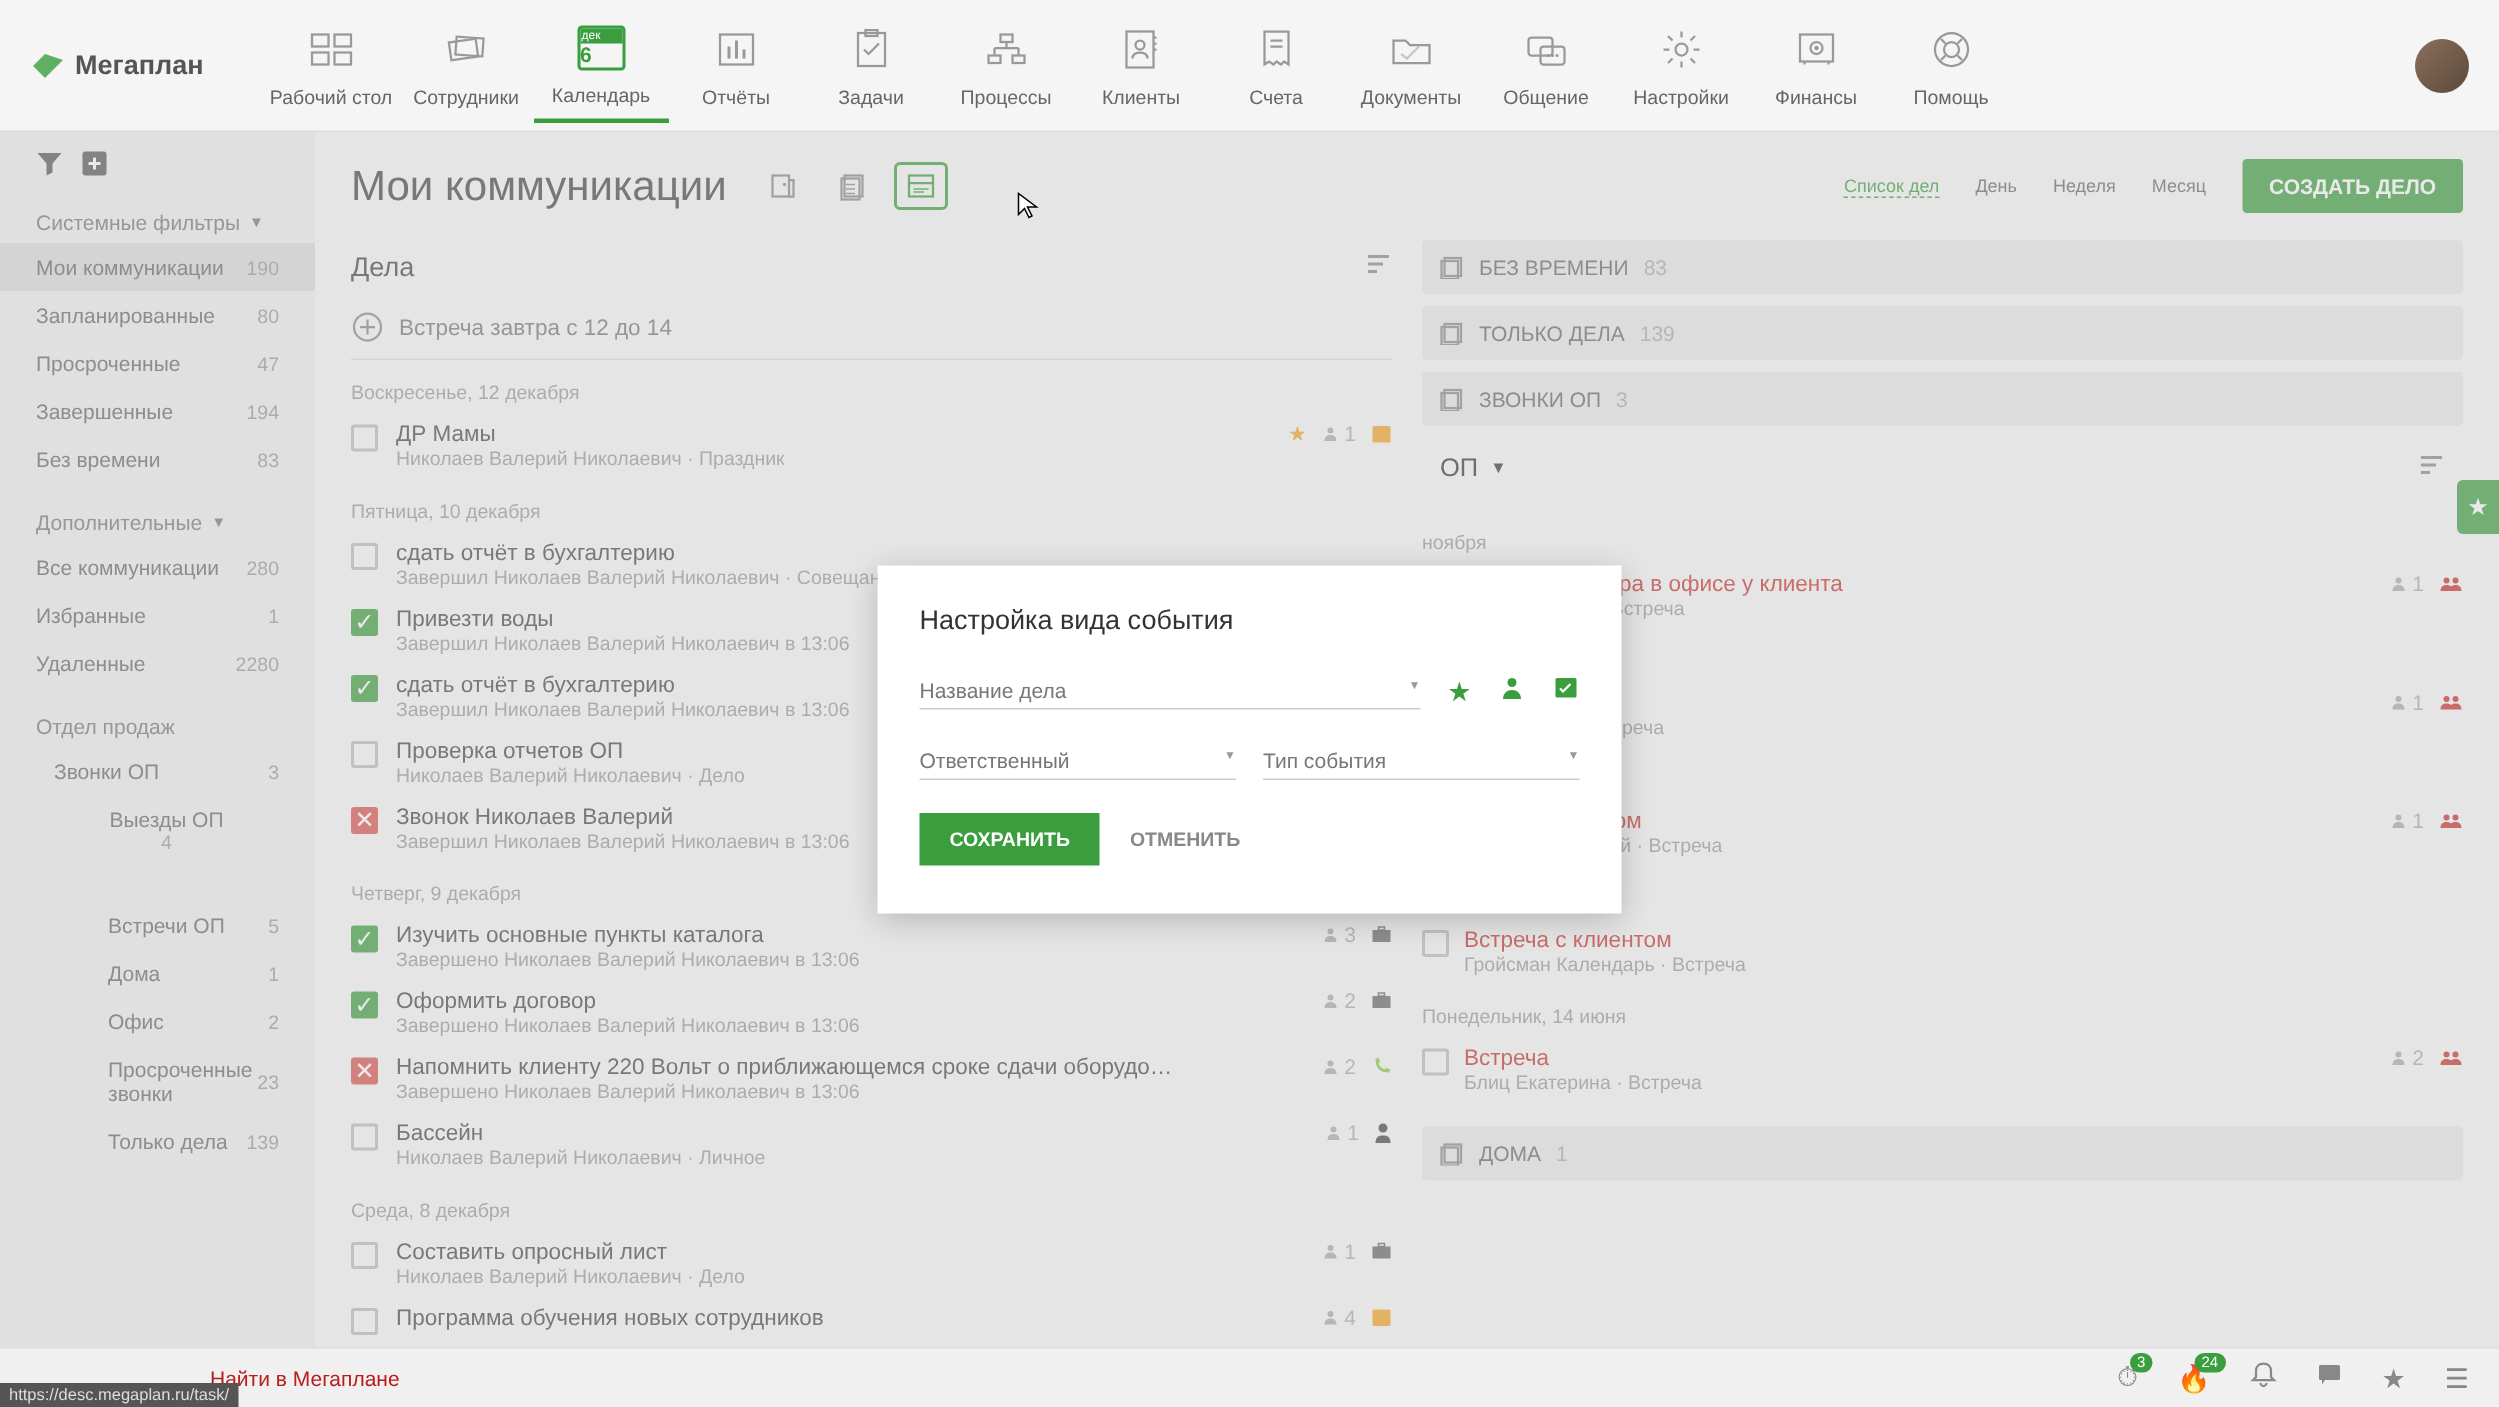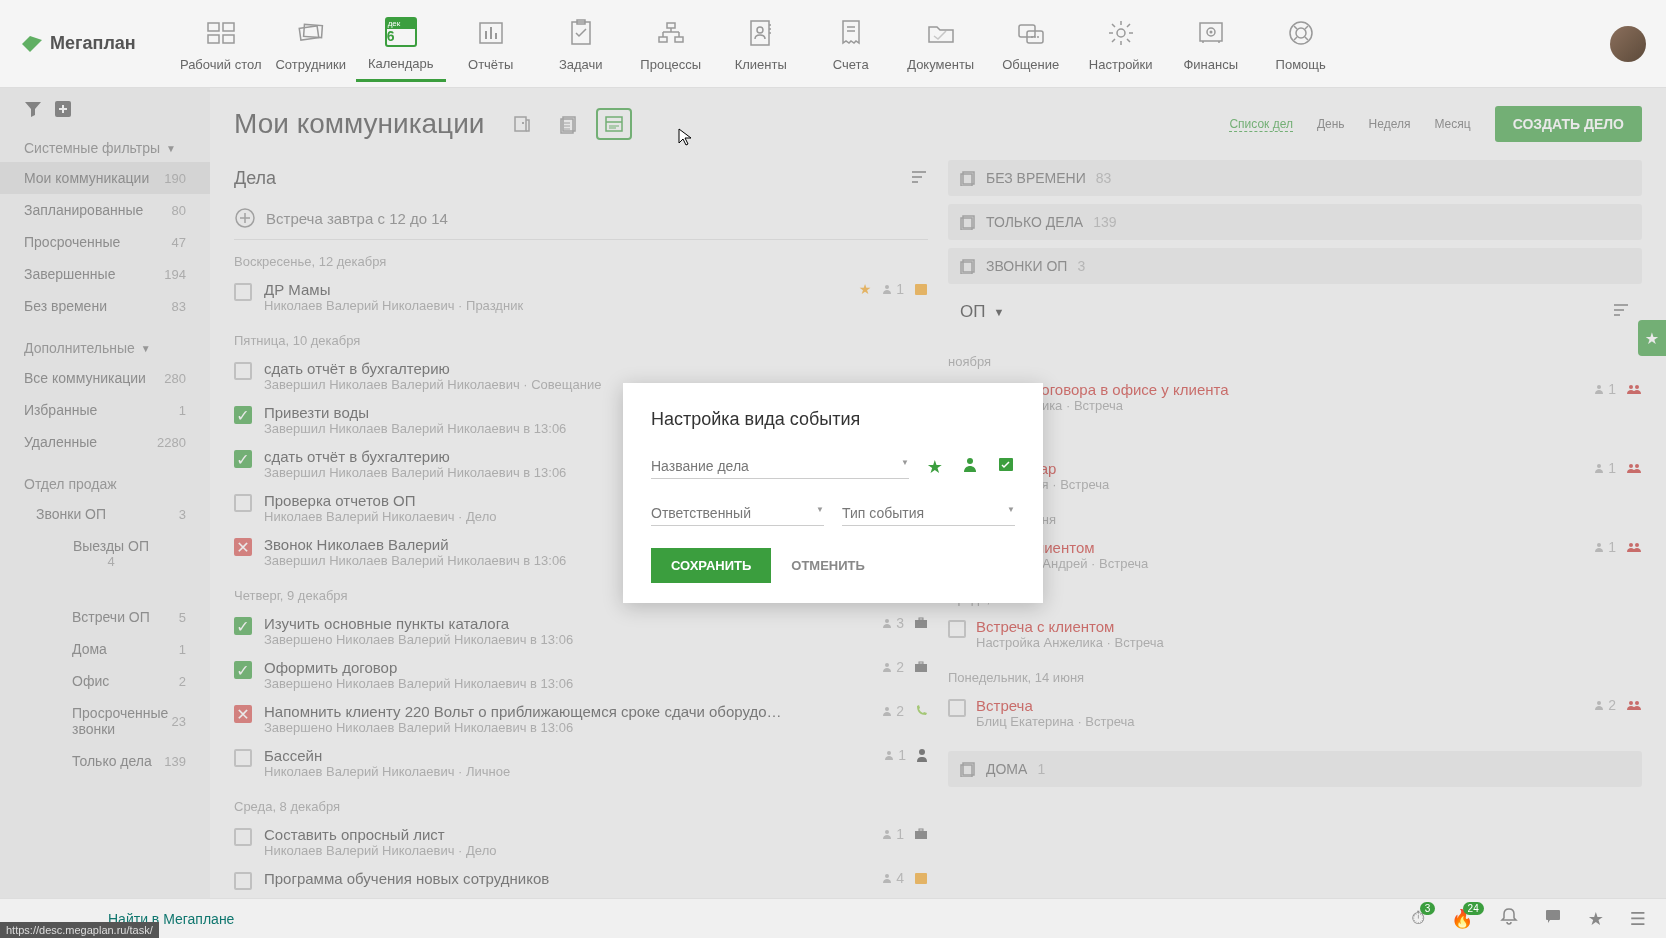--- a/index.html
+++ b/index.html
@@ -74,33 +74,33 @@
 .group-header .chev { margin-left: -2px; font-size: 11px; }
 .r-task { display: flex; align-items: flex-start; gap: 10px; padding: 6px 0; }
 .r-task .task-title { color: #c9302c; }
 .r-task .task-meta { color: #999; font-size: 13px; }
 .r-icons { margin-left: auto; display: flex; gap: 10px; align-items: center; color: #aaa; }
 .r-icons span { display: flex; align-items: center; gap: 3px; font-size: 14px; }
 .red-people { color: #c9302c; }
 
 
 .overlay { position: absolute; top: 88px; left: 0; right: 0; bottom: 40px; background: rgba(200,200,200,0.4); display: flex; align-items: center; justify-content: center; z-index: 100; pointer-events: none; }
-.modal { width: 420px; background: white; padding: 26px 28px 20px; box-shadow: 0 4px 20px rgba(0,0,0,0.2); pointer-events: auto; }
+.modal { width: 496px; background: white; padding: 26px 28px 32px; box-shadow: 0 4px 20px rgba(0,0,0,0.2); pointer-events: auto; }
 .modal-title { font-size: 18px; color: #333; margin-bottom: 24px; }
 .modal-row { display: flex; gap: 18px; margin-bottom: 22px; align-items: center; }
 .modal-field { flex: 1; position: relative; border-bottom: 1px solid #ccc; padding: 4px 0; color: #777; font-size: 14px; display: flex; justify-content: space-between; cursor: pointer; }
 .modal-field .tri { font-size: 8px; color: #999; }
 .modal-icon { color: #3b9e3e; font-size: 18px; }
 .modal-actions { display: flex; gap: 14px; }
 .btn-save { background: #3b9e3e; color: white; border: none; padding: 10px 20px; font-size: 13px; font-weight: bold; cursor: pointer; }
 .btn-cancel { background: transparent; color: #888; border: none; padding: 10px 6px; font-size: 13px; font-weight: bold; cursor: pointer; }
 
 
 .footer { position: absolute; bottom: 0; left: 0; right: 0; height: 40px; background: #f0f0f0; border-top: 1px solid #ddd; display: flex; align-items: center; padding: 0 20px; }
-.search { color: #0f766e; font-size: 14px; margin-left: 88px; }
+.search { color: #b91c1c; font-size: 14px; margin-left: 120px; }
 .footer-icons { margin-left: auto; display: flex; gap: 26px; align-items: center; }
 .footer-icon { color: #888; position: relative; font-size: 18px; }
 .badge { position: absolute; top: -6px; right: -10px; background: #3b9e3e; color: white; font-size: 10px; border-radius: 8px; padding: 1px 5px; }
 .star-tab { position: absolute; right: 0; top: 320px; width: 28px; height: 36px; background: #3b9e3e; display: flex; align-items: center; justify-content: center; color: white; border-radius: 4px 0 0 4px; }
 .url-hint { position: absolute; bottom: 0; left: 0; background: #555; color: #ddd; font-size: 11px; padding: 2px 6px; }
 
 
 .cursor { position: absolute; top: 128px; left: 678px; z-index: 200; pointer-events: none; }
 </style>
 </head>
@@ -703,21 +703,21 @@
                     <path d="M1 11c0-3 2-4 4-4s4 1 4 4z M7 11c0-3 2-4 4-4s4 1 4 4z" fill="currentColor"></path>
                   </svg>
                 </span>
               </div>
             </div>
             <div class="date-header">Среда, 16 июня</div>
             <div class="r-task">
               <div class="checkbox"></div>
               <div class="task-body">
                 <div class="task-title">Встреча с клиентом</div>
-                <div class="task-meta">Настройка Анжелика · Встреча</div>
+                <div class="task-meta">Гройсман Календарь · Встреча</div>
               </div>
               <div class="r-icons"></div>
             </div>
             <div class="date-header">Понедельник, 14 июня</div>
             <div class="r-task">
               <div class="checkbox"></div>
               <div class="task-body">
                 <div class="task-title">Встреча</div>
                 <div class="task-meta">Блиц Екатерина · Встреча</div>
               </div>

